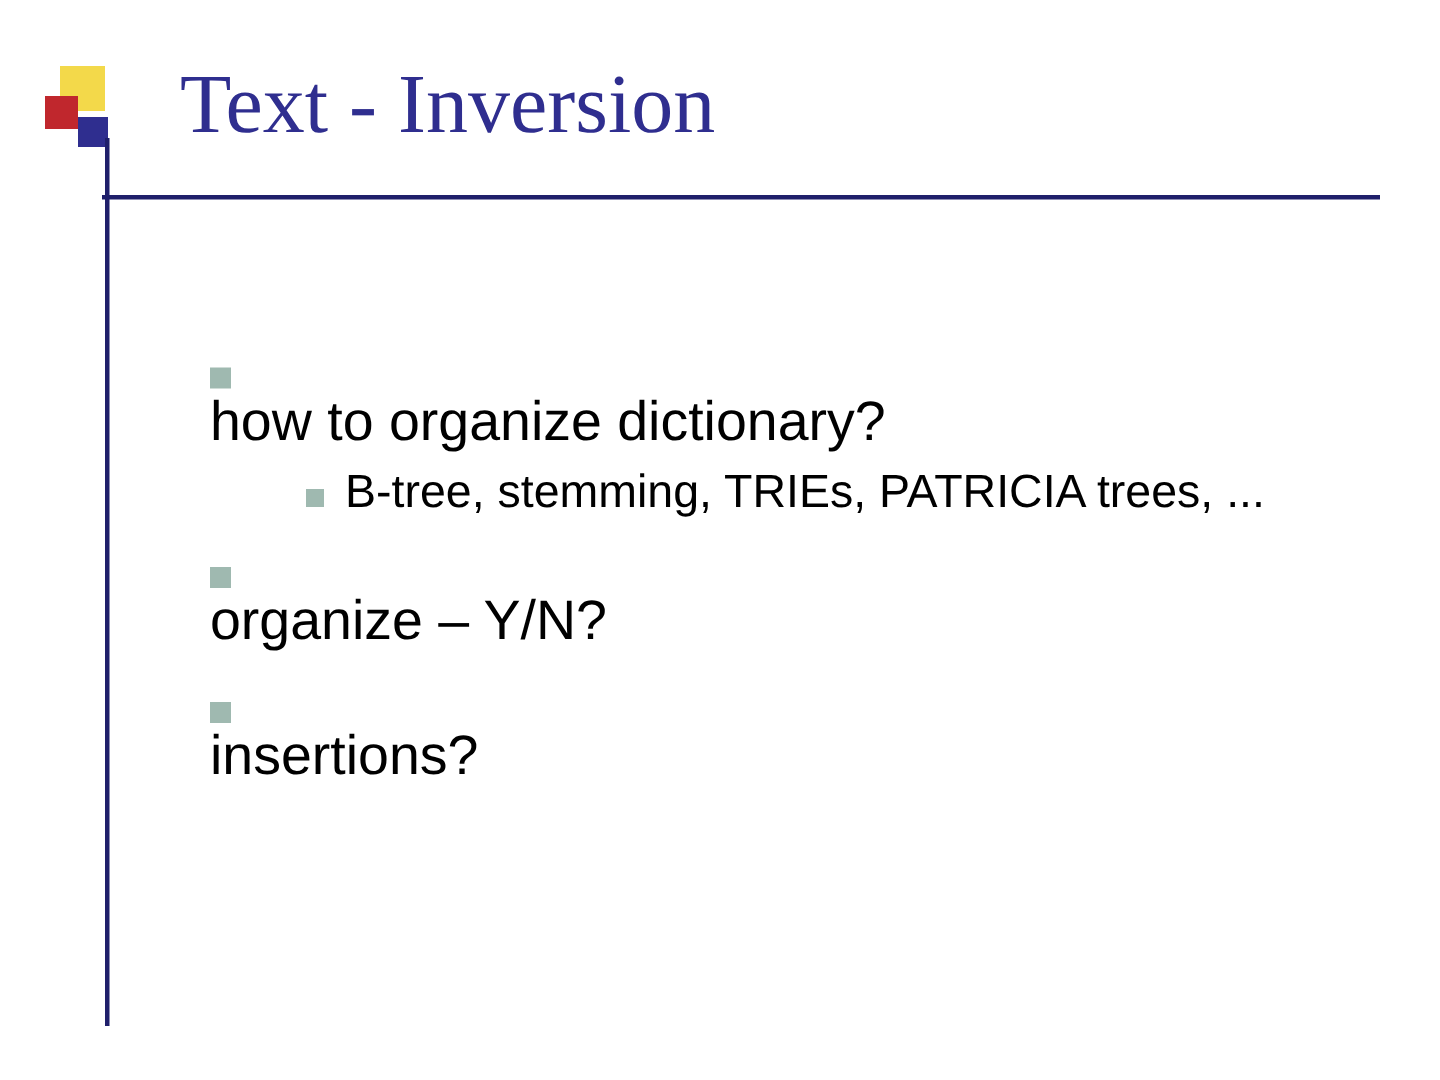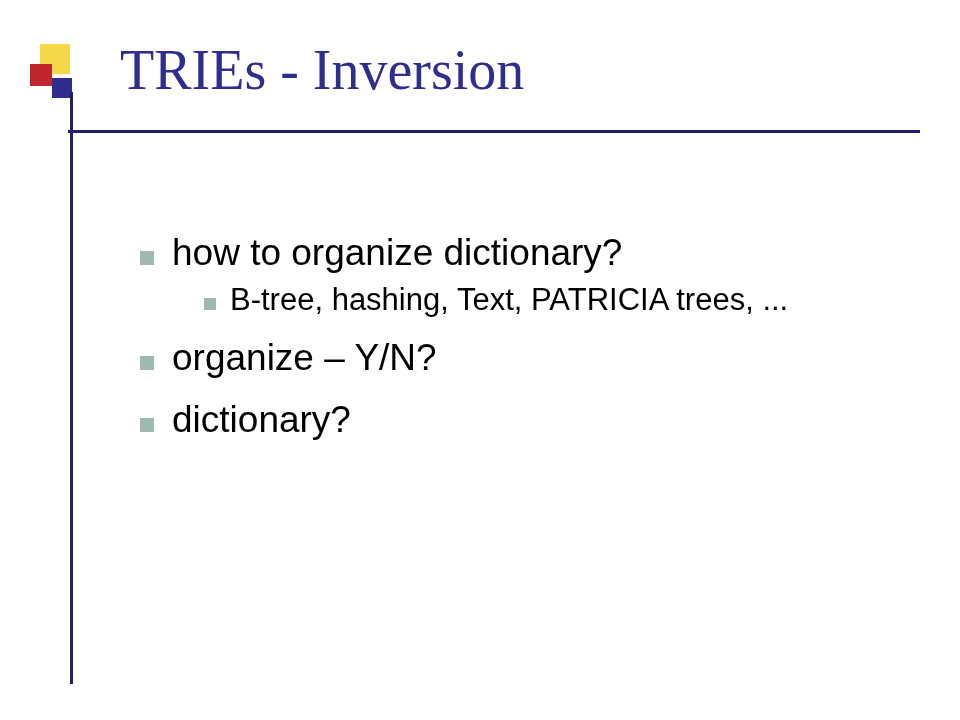--- a/index.html
+++ b/index.html
@@ -27,21 +27,21 @@
       font-weight: 400;
     }
     .content {
       position: absolute;
       left: 140px;
       top: 225px;
       width: 760px;
       color: #000;
     }
     .row { display: flex; align-items: baseline; }
-    .lvl1 { margin-top: 6px; margin-bottom: 6px; }
+    .lvl1 { margin-top: 6px; margin-bottom: 6px; flex-direction: column; }
     .lvl1 .txt { font-size: 37px; line-height: 1.18; }
     .lvl2 { margin-left: 64px; margin-top: 4px; margin-bottom: 6px; }
     .lvl2 .txt { font-size: 31px; line-height: 1.2; }
     .bullet {
       width: 14px; height: 14px; background: #9fb9b0;
       display: inline-block; flex: 0 0 14px; margin-right: 18px;
       margin-top: 14px;
     }
     .lvl2 .bullet { width: 12px; height: 12px; flex-basis: 12px; margin-top: 11px; margin-right: 14px; }
     .gap { height: 6px; }
@@ -50,35 +50,35 @@
 <body>
 <div class="slide">
   <div class="corner-deco">
     <div class="sq-yellow"></div>
     <div class="sq-red"></div>
     <div class="sq-blue"></div>
   </div>
   <div class="rule-h"></div>
   <div class="rule-v"></div>
 
-  <div class="title">TRIEs - Inversion</div>
+  <div class="title">Text - Inversion</div>
 
   <div class="content">
     <div class="row lvl1">
       <span class="bullet"></span>
       <span class="txt">how to organize dictionary?</span>
     </div>
     <div class="row lvl2">
       <span class="bullet"></span>
-      <span class="txt">B-tree, hashing, Text, PATRICIA trees, ...</span>
+      <span class="txt">B-tree, stemming, TRIEs, PATRICIA trees, ...</span>
     </div>
     <div class="gap"></div>
     <div class="row lvl1">
       <span class="bullet"></span>
       <span class="txt">organize – Y/N?</span>
     </div>
     <div class="gap"></div>
     <div class="row lvl1">
       <span class="bullet"></span>
-      <span class="txt">dictionary?</span>
+      <span class="txt">insertions?</span>
     </div>
   </div>
 </div>
 
 </body></html>

